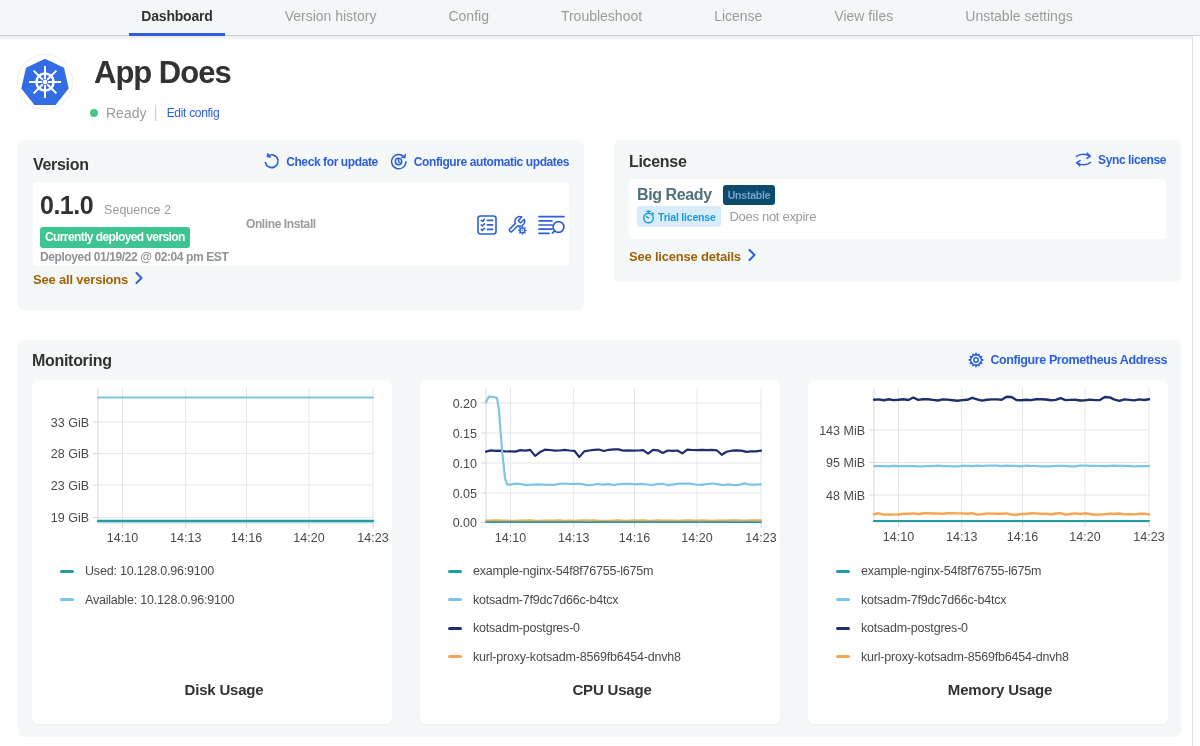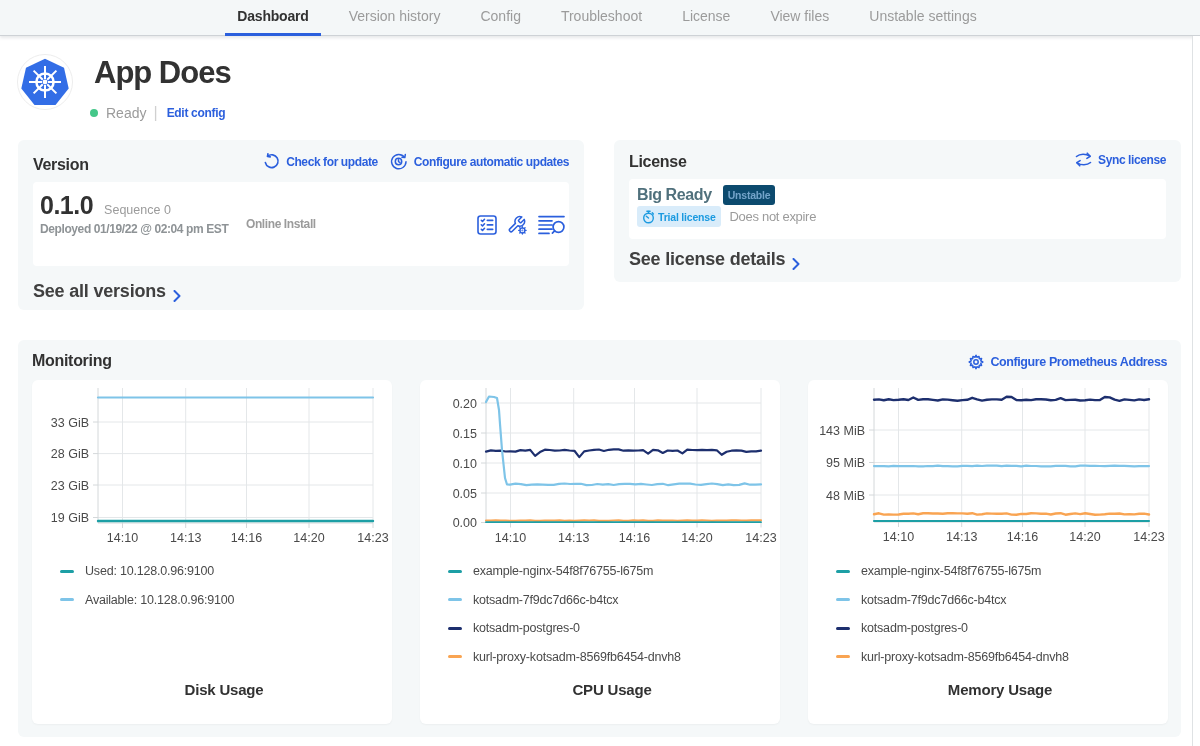--- a/index.html
+++ b/index.html
@@ -1,51 +1,51 @@
 <!DOCTYPE html>
 <html><head><meta charset="utf-8"><style>
 *{box-sizing:border-box;margin:0;padding:0}
 body{width:1200px;height:746px;font-family:"Liberation Sans",sans-serif;color:#323232;background:#fff;overflow:hidden}
-.nav{height:36px;background:#f4f7f8;border-bottom:1px solid #ced2d6;box-shadow:0 2px 3px rgba(120,130,140,0.18);position:relative;z-index:2;display:flex;justify-content:center;gap:16px;font-size:14px;color:#9b9b9b}
+.nav{height:36px;background:#f4f7f8;border-bottom:1px solid #ced2d6;box-shadow:0 2px 3px rgba(120,130,140,0.18);position:relative;z-index:2;display:flex;justify-content:center;gap:48px;font-size:14px;color:#9b9b9b}
 .nav .tab{padding:0 12px;line-height:33px;height:36px}
 .nav .tab.active{color:#323232;font-weight:bold;letter-spacing:-0.2px;border-bottom:3px solid #2b5fdd;line-height:33px}
 .hdr{display:flex;align-items:flex-start;padding:18px 0 0 17px;height:104px}
 .hdr .tl{margin-left:21px}
 .hdr h1{font-size:31px;letter-spacing:-1px;font-weight:bold;margin-top:1px}
 .status{display:flex;align-items:center;margin-top:13px;margin-left:-4px;font-size:14px;color:#9b9b9b}
 .dot{width:8px;height:8px;border-radius:50%;background:#44c789;margin-right:8px}
 .sep{color:#d0d0d0;margin:0 9px 0 7px;font-size:16px}
-a,.lnk{color:#2b5fdd;font-weight:bold;text-decoration:none}
+a,.lnk{color:#2b5fdd;font-weight:normal;text-decoration:none}
 .editcfg{font-size:12px;letter-spacing:-0.3px}
 .row{display:flex;padding:0 19px 0 18px;gap:30px}
 .card{background:#f5f8f9;border-radius:6px;padding:12px 15px}
 .vcard{width:566px;height:170px}
 .lcard{width:567px;height:142px}
 .chead{display:flex;align-items:baseline}
 .chead h2{font-size:16px;letter-spacing:-0.3px}
 .chead .links{margin-left:auto;display:flex;gap:11px;align-items:center}
 .ilink{display:flex;align-items:center;gap:6px;font-size:12px;letter-spacing:-0.4px;color:#2b5fdd;font-weight:bold}
 .wbox{background:#fff;border-radius:4px;margin-top:8px}
 .vbox{height:84px;padding:9px 7px;position:relative}
 .lbox{height:60px;padding:6px 8px}
-.seeall{margin-top:10px;font-size:18px;letter-spacing:-0.2px;color:#404040;font-weight:bold;display:flex;align-items:flex-end;gap:7px}
+.seeall{margin-top:10px;font-size:13px;letter-spacing:-0.2px;color:#a16207;font-weight:bold;display:flex;align-items:flex-start;gap:7px}
 .vnum{font-size:25px;font-weight:bold;letter-spacing:-0.5px}
 .seq{font-size:12.5px;color:#9b9b9b;margin-left:11px}
 .badge{display:inline-block;background:#3ec48e;color:#fff;font-size:12px;font-weight:bold;letter-spacing:-0.6px;border-radius:3px;padding:3px 5px 4px}
 .dep{font-size:12px;font-weight:bold;letter-spacing:-0.4px;color:#8e9396;margin-top:2px}
 .oninst{position:absolute;left:213px;top:35px;font-size:12px;font-weight:bold;letter-spacing:-0.4px;color:#9b9b9b}
 .vicons{position:absolute;right:4px;top:33px;display:flex;align-items:center;gap:10px}
 .bigbank{display:flex;align-items:center}
 .bb{font-size:16px;font-weight:bold;color:#50707c;letter-spacing:-0.4px}
 .unstable{background:#0c4a6e;color:#74a4ca;font-size:10.5px;font-weight:bold;border-radius:3px;padding:4px 5px;margin-left:11px;letter-spacing:-0.2px}
 .lrow2{display:flex;align-items:center;margin-top:1px}
 .trial{background:#d9ecfa;color:#1b9ae0;font-size:10.5px;font-weight:bold;border-radius:3px;padding:3.5px 5px;display:flex;align-items:center;gap:3px;letter-spacing:-0.2px}
 .noexp{font-size:13px;letter-spacing:-0.3px;color:#9b9b9b;margin-left:9px}
 .mon{margin:30px 19px 0 18px;background:#f5f8f9;border-radius:6px;height:397px;padding:12px 14px}
-.mhead{display:flex;align-items:flex-end}
+.mhead{display:flex;align-items:flex-start}
 .mhead h2{font-size:16px;letter-spacing:-0.3px}
 .charts{display:flex;gap:28px;margin-top:10px}
 .chartcard{width:360px;height:344px;background:#fff;border-radius:6px;box-shadow:0 1px 2px rgba(0,0,0,0.04);position:relative}
 .legends{position:absolute;left:28px;top:177px}
 .lrow{display:flex;align-items:center;height:28.5px}
 .ldash{width:14px;height:3px;border-radius:2px}
 .ltxt{font-size:12.5px;letter-spacing:-0.2px;color:#4a4a4a;margin-left:11px}
 .ctitle{position:absolute;width:360px;left:-16px;top:124px;text-align:center;font-size:15px;font-weight:bold;letter-spacing:-0.2px;color:#323232}
 </style></head>
 <body>
@@ -96,21 +96,22 @@
     <span class="ilink"><svg width="19" height="19" viewBox="0 0 19 19" fill="none" stroke="#2b5fdd" stroke-width="1.5" stroke-linecap="round" stroke-linejoin="round">
               <path d="M15.5 5.2 A7.2 7.2 0 1 0 17 9.8"></path>
               <path d="M12.9 5.2 L15.8 5.6 L16.3 2.6"></path>
               <circle cx="9.5" cy="9.5" r="3.2"></circle>
               <path d="M9.5 7.8 V9.5 L10.9 10.4"></path>
             </svg>Configure automatic updates</span>
         </div>
       </div>
   <div class="wbox vbox">
     <div>
-      <div><span class="vnum">0.1.0</span><span class="seq">Sequence 0</span></div>
+      <div><span class="vnum">0.1.0</span><span class="seq">Sequence 2</span></div>
+      <div style="margin-top:7px"><span class="badge">Currently deployed version</span></div>
       <div class="dep">Deployed 01/19/22 @ 02:04 pm EST</div>
     </div>
     <div class="oninst">Online Install</div>
     <div class="vicons">
           <svg width="20" height="20" viewBox="0 0 20 20" fill="none" stroke="#2b5fdd" stroke-width="1.6" stroke-linecap="round" stroke-linejoin="round">
             <rect x="1" y="1" width="18" height="18" rx="2.5"></rect>
             <path d="M4.3 5.3 L5.5 6.5 L7.5 4.3"></path>
             <path d="M4.3 9.8 L5.5 11 L7.5 8.8"></path>
             <path d="M4.3 14.3 L5.5 15.5 L7.5 13.3"></path>
             <path d="M10.3 5.4 H15.7"></path>
@@ -131,21 +132,21 @@
             <path d="M1 1.6 H26"></path>
             <path d="M1 5.8 H14"></path>
             <path d="M1 10 H14"></path>
             <path d="M1 14.2 H14"></path>
             <path d="M1 18.4 H11"></path>
             <circle cx="20.5" cy="12" r="5.4"></circle>
             <path d="M16.6 15.9 L14.4 18.1"></path>
           </svg>
         </div>
   </div>
-  <div class="seeall" style="margin-top:15px">See all versions <svg width="8" height="12" viewBox="0 0 8 12" fill="none" stroke="#2b5fdd" stroke-width="2" stroke-linecap="round" stroke-linejoin="round">
+  <div class="seeall" style="margin-top:6px">See all versions <svg width="8" height="12" viewBox="0 0 8 12" fill="none" stroke="#2b5fdd" stroke-width="2" stroke-linecap="round" stroke-linejoin="round">
           <path d="M1.5 1 L6.5 6 L1.5 11"></path>
         </svg></div>
 </div>
 <div class="card lcard">
   <div class="chead">
         <h2>License</h2>
         <div class="links">
     <span class="ilink"><svg width="17" height="15" viewBox="0 0 17 15" fill="none" stroke="#2b5fdd" stroke-width="1.6" stroke-linecap="round" stroke-linejoin="round">
               <path d="M1.5 4.5 C5 1.5 11 1.5 14.8 4.2"></path>
               <path d="M12.2 1.2 L15.2 4.3 L11.9 6.4"></path>

